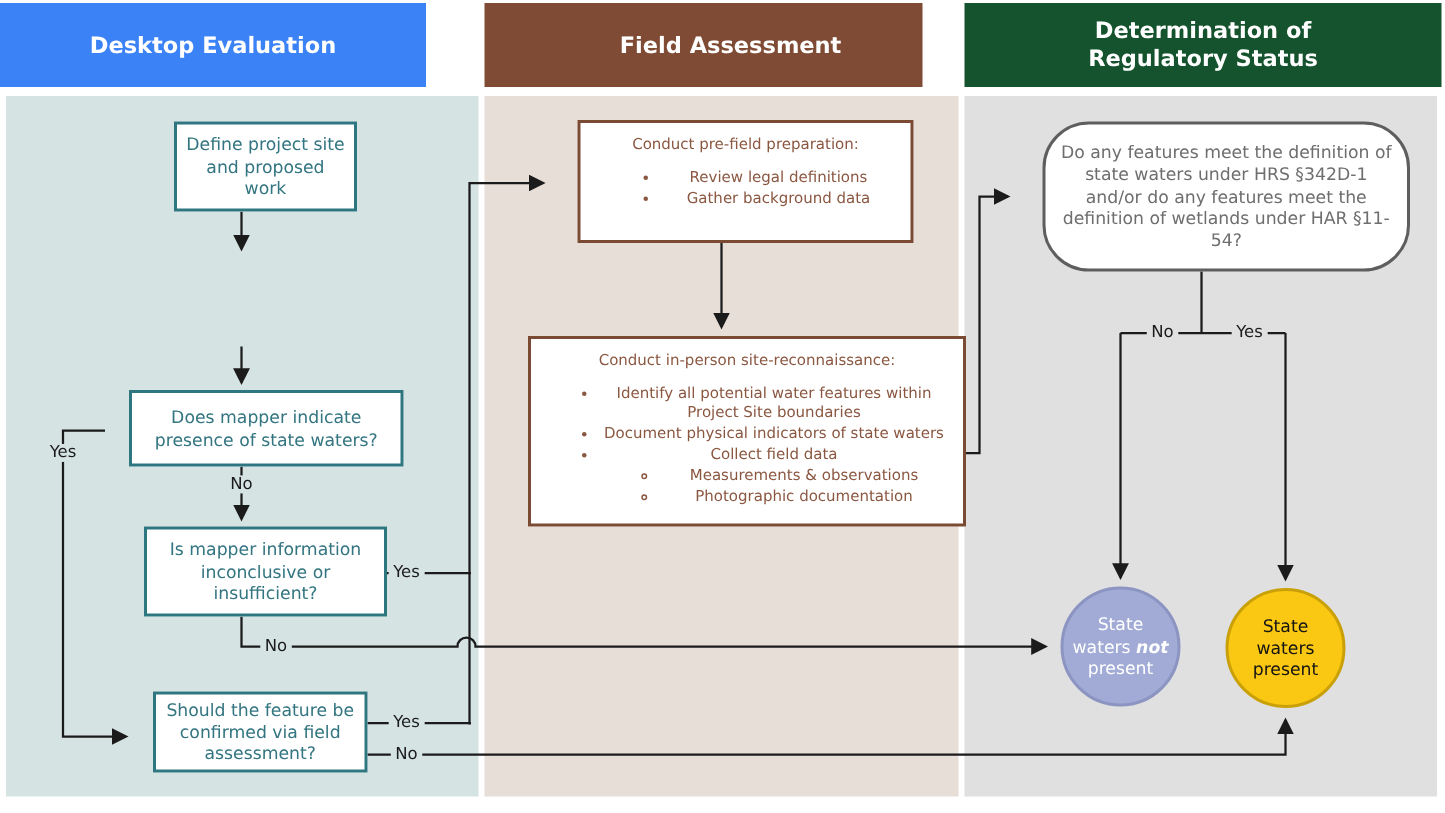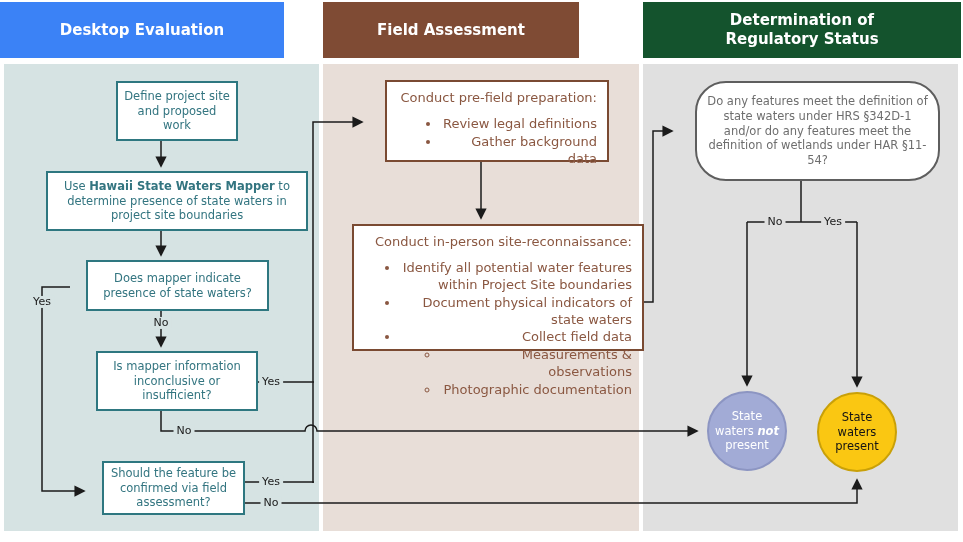--- a/index.html
+++ b/index.html
@@ -6,35 +6,35 @@
   #stage{
     position:relative;width:963px;height:542px;overflow:hidden;background:#ffffff;
     font-family:"DejaVu Sans","Liberation Sans",sans-serif;
   }
   .col-header{
     position:absolute;top:2px;height:56px;display:flex;align-items:center;justify-content:center;
     color:#ffffff;font-weight:bold;font-size:15px;text-align:center;white-space:pre-line;line-height:1.25;
   }
   .col-body{position:absolute;top:64px;height:467px;}
   #hdr-desktop{left:0;width:284px;background:#3b82f6;}
-  #hdr-field{left:323px;width:256px;background:#7F4B34;}
+  #hdr-field{left:323px;width:256px;background:#7F4B34;padding-left:36px;}
   #hdr-determ{left:643px;width:318px;background:#14532d;}
   #body-desktop{left:4px;width:315px;background:#D6E3E3;}
   #body-field{left:323px;width:316px;background:#E8DED8;}
   #body-determ{left:643px;width:315px;background:#E0E0E0;}
 
   svg.wires{position:absolute;left:0;top:0;z-index:2;}
 
   .fbox{position:absolute;background:#ffffff;box-sizing:border-box;z-index:3;margin-left:16px;}
   .teal{border:2px solid #2E7780;color:#337580;}
   .brown{border:2px solid #7A4A32;color:#8A5741;}
   .gray{border:2px solid #5E5E5E;color:#6E6E6E;}
   .centerbox{display:flex;align-items:center;justify-content:center;text-align:center;
     font-size:11.5px;line-height:1.28;white-space:pre-line;}
-  .listbox{font-size:13px;line-height:1.3;padding:8px 10px;text-align:right;}
+  .listbox{font-size:10px;line-height:1.3;padding:8px 10px;text-align:center;}
   .listbox ul{margin:9px 0 0;padding-left:44px;}
   .listbox ul ul{list-style:circle;margin:1px 0 0;padding-left:40px;}
   .listbox li{margin:1px 0;}
   b.inl{font-weight:bold;}
 
   .outcome{position:absolute;width:80px;height:80px;border-radius:50%;box-sizing:border-box;z-index:3;
     display:flex;align-items:center;justify-content:center;text-align:center;
     font-size:11.5px;line-height:1.3;white-space:pre-line;}
   #circle-not-present{left:707px;top:391px;background:#A2ABD6;border:2px solid #8C95C2;color:#ffffff;}
   #circle-present{left:817px;top:392px;background:#FAC712;border:2px solid #C9A008;color:#141414;}
@@ -81,23 +81,20 @@
       <path d="M747 222 H857"></path>
       <path d="M747 222 V385" marker-end="url(#arr)"></path>
       <path d="M857 222 V386" marker-end="url(#arr)"></path>
     </g>
   </svg>
 
   <div class="fbox teal centerbox" style="left:100px;top:81px;width:122px;height:60px;">Define project site
 and proposed
 work</div>
 
-  <div class="fbox teal centerbox" style="left:30px;top:171px;width:262px;height:60px;"><span><span>Use </span><b class="inl">Hawaii State Waters Mapper</b><span> to
-determine presence of state waters in
-project site boundaries</span></span></div>
 
   <div class="fbox teal centerbox" style="left:70px;top:260px;width:183px;height:51px;">Does mapper indicate
 presence of state waters?</div>
 
   <div class="fbox teal centerbox" style="left:80px;top:351px;width:162px;height:60px;">Is mapper information
 inconclusive or
 insufficient?</div>
 
   <div class="fbox teal centerbox" style="left:86px;top:461px;width:143px;height:54px;">Should the feature be
 confirmed via field

